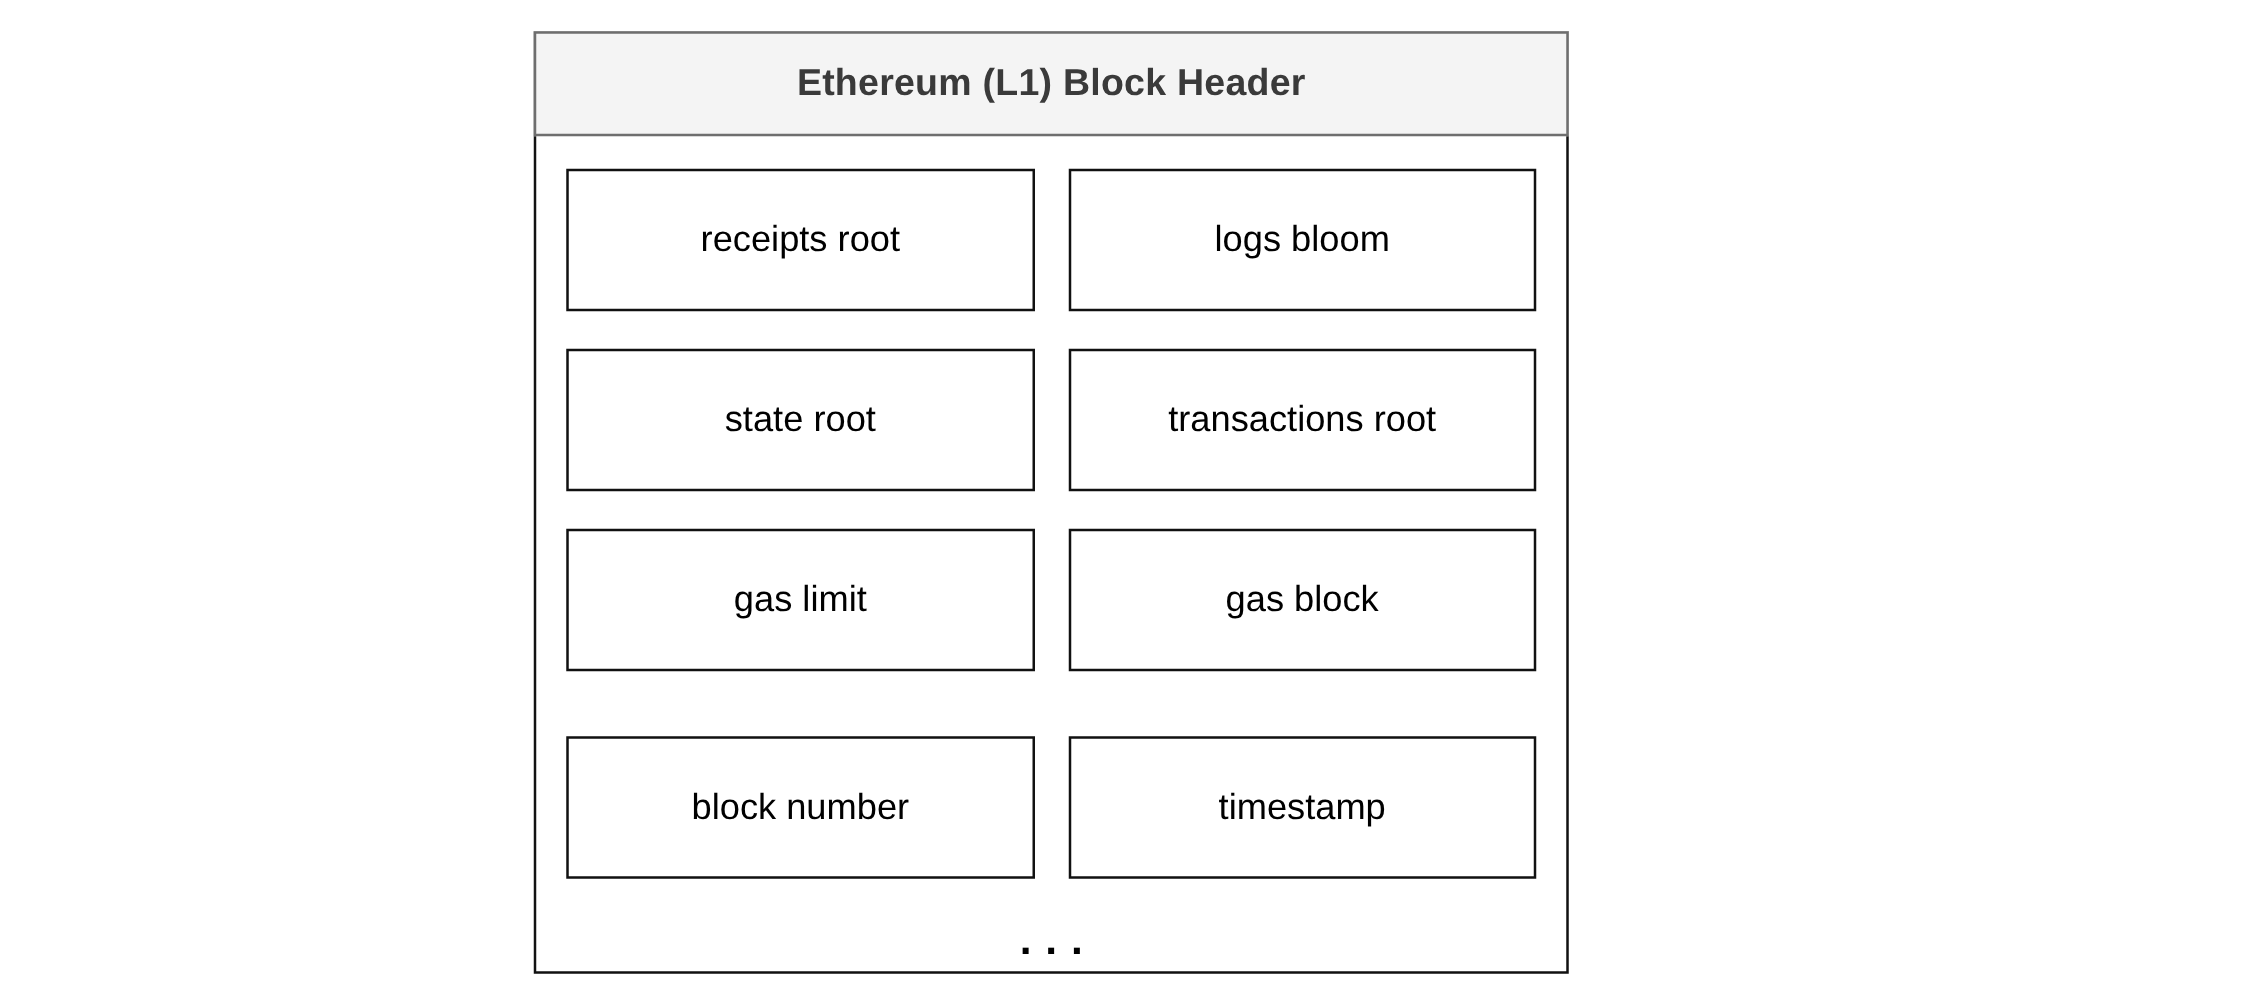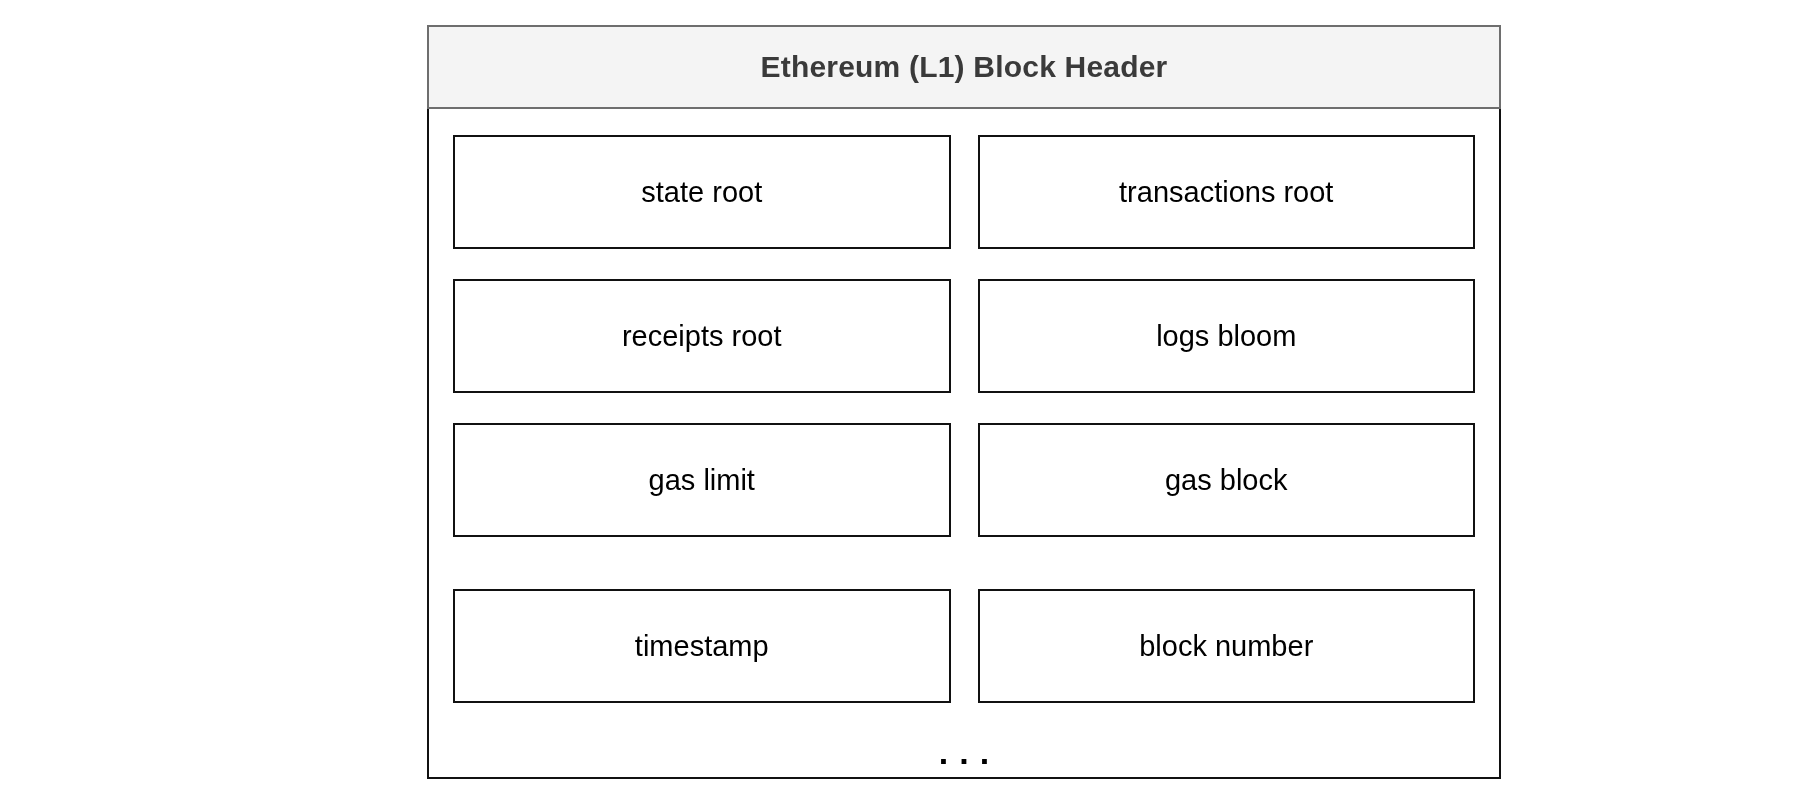--- a/index.html
+++ b/index.html
@@ -14,21 +14,21 @@
     font-family: "Liberation Sans", sans-serif;
     overflow: hidden;
     position: relative;
   }
 
   
   #block-header-container {
     position: absolute;
     left: 427px;
     top: 25px;
-    width: 1074px;
+    width: 828px;
     height: 754px;
     box-sizing: border-box;
     background: #ffffff;
     border: 2px solid #111111;
     display: flex;
     flex-direction: column;
   }
 
   
   #header-title-bar {
@@ -112,51 +112,51 @@
 <div id="block-header-container">
 
   <div id="header-title-bar">
     <span class="title-text">Ethereum (L1) Block Header</span>
   </div>
 
   <div id="fields-area">
 
     <div class="field-row">
       <div class="field-cell">
-        <span class="field-label">state root</span>
+        <span class="field-label">receipts root</span>
       </div>
       <div class="field-cell">
-        <span class="field-label">transactions root</span>
+        <span class="field-label">logs bloom</span>
       </div>
     </div>
 
     <div class="field-row">
       <div class="field-cell">
-        <span class="field-label">receipts root</span>
+        <span class="field-label">state root</span>
       </div>
       <div class="field-cell">
-        <span class="field-label">logs bloom</span>
+        <span class="field-label">transactions root</span>
       </div>
     </div>
 
     <div class="field-row">
       <div class="field-cell">
         <span class="field-label">gas limit</span>
       </div>
       <div class="field-cell">
         <span class="field-label">gas block</span>
       </div>
     </div>
 
     <div class="field-row spaced-before">
       <div class="field-cell">
-        <span class="field-label">timestamp</span>
+        <span class="field-label">block number</span>
       </div>
       <div class="field-cell">
-        <span class="field-label">block number</span>
+        <span class="field-label">timestamp</span>
       </div>
     </div>
 
     <div id="ellipsis-row">
       <span class="ellipsis-text">...</span>
     </div>
 
   </div>
 </div>
 

